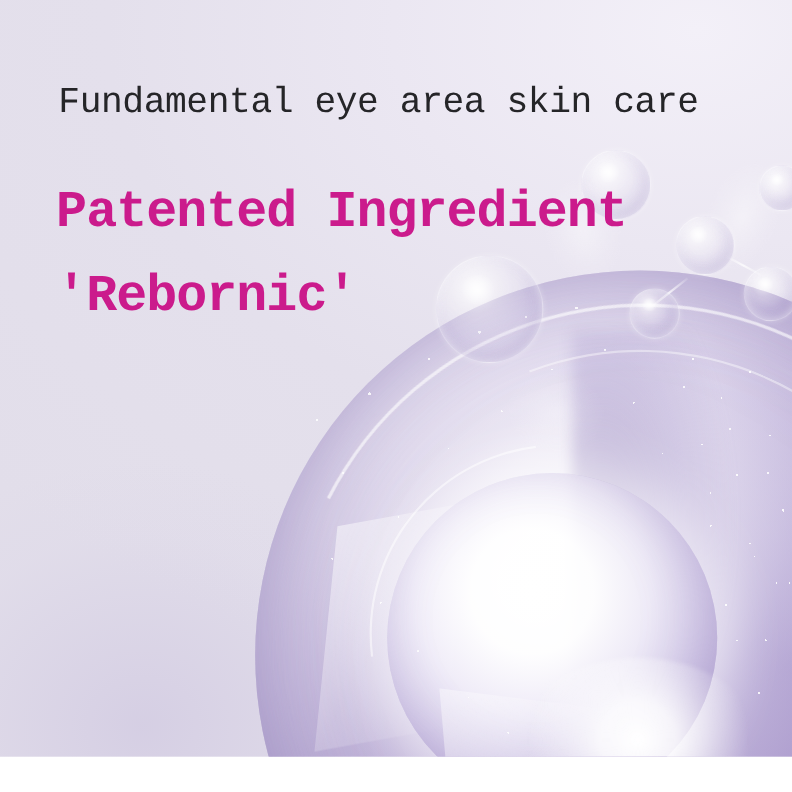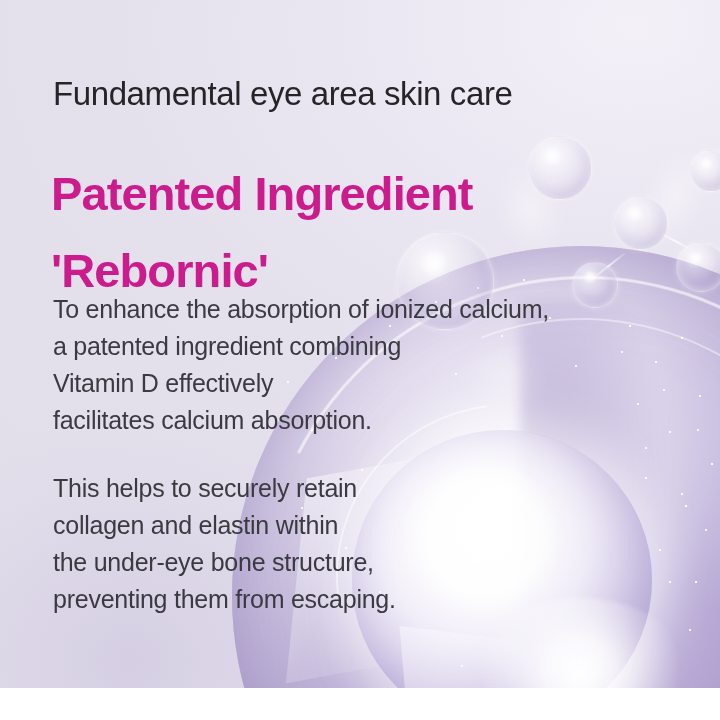--- a/index.html
+++ b/index.html
@@ -7,21 +7,21 @@
     padding: 0;
     background: #ffffff;
   }
 
   #ad {
     position: relative;
     width: 720px;
     height: 688px;
     overflow: hidden;
     background: #e4e0ec;
-    font-family: Liberation Sans, sans-serif;
+    font-family: Liberation Mono, monospace;
     -webkit-font-smoothing: antialiased;
   }
 
   
 
   .bg-layer {
     position: absolute;
     inset: 0;
     pointer-events: none;
   }
@@ -324,24 +324,16 @@
   <div class="bubble bub-m2"></div>
   <div class="bubble bub-m3"></div>
 
   <div class="content">
 
     <div class="eyebrow">Fundamental eye area skin care</div>
 
     <h1 class="headline">Patented Ingredient
 'Rebornic'</h1>
 
-    <div class="body-block body-1">To enhance the absorption of ionized calcium,
-a patented ingredient combining
-Vitamin D effectively
-facilitates calcium absorption.</div>
-
-    <div class="body-block body-2">This helps to securely retain
-collagen and elastin within
-the under-eye bone structure,
-preventing them from escaping.</div>
+
 
   </div>
 </div>
 
 </body></html>

